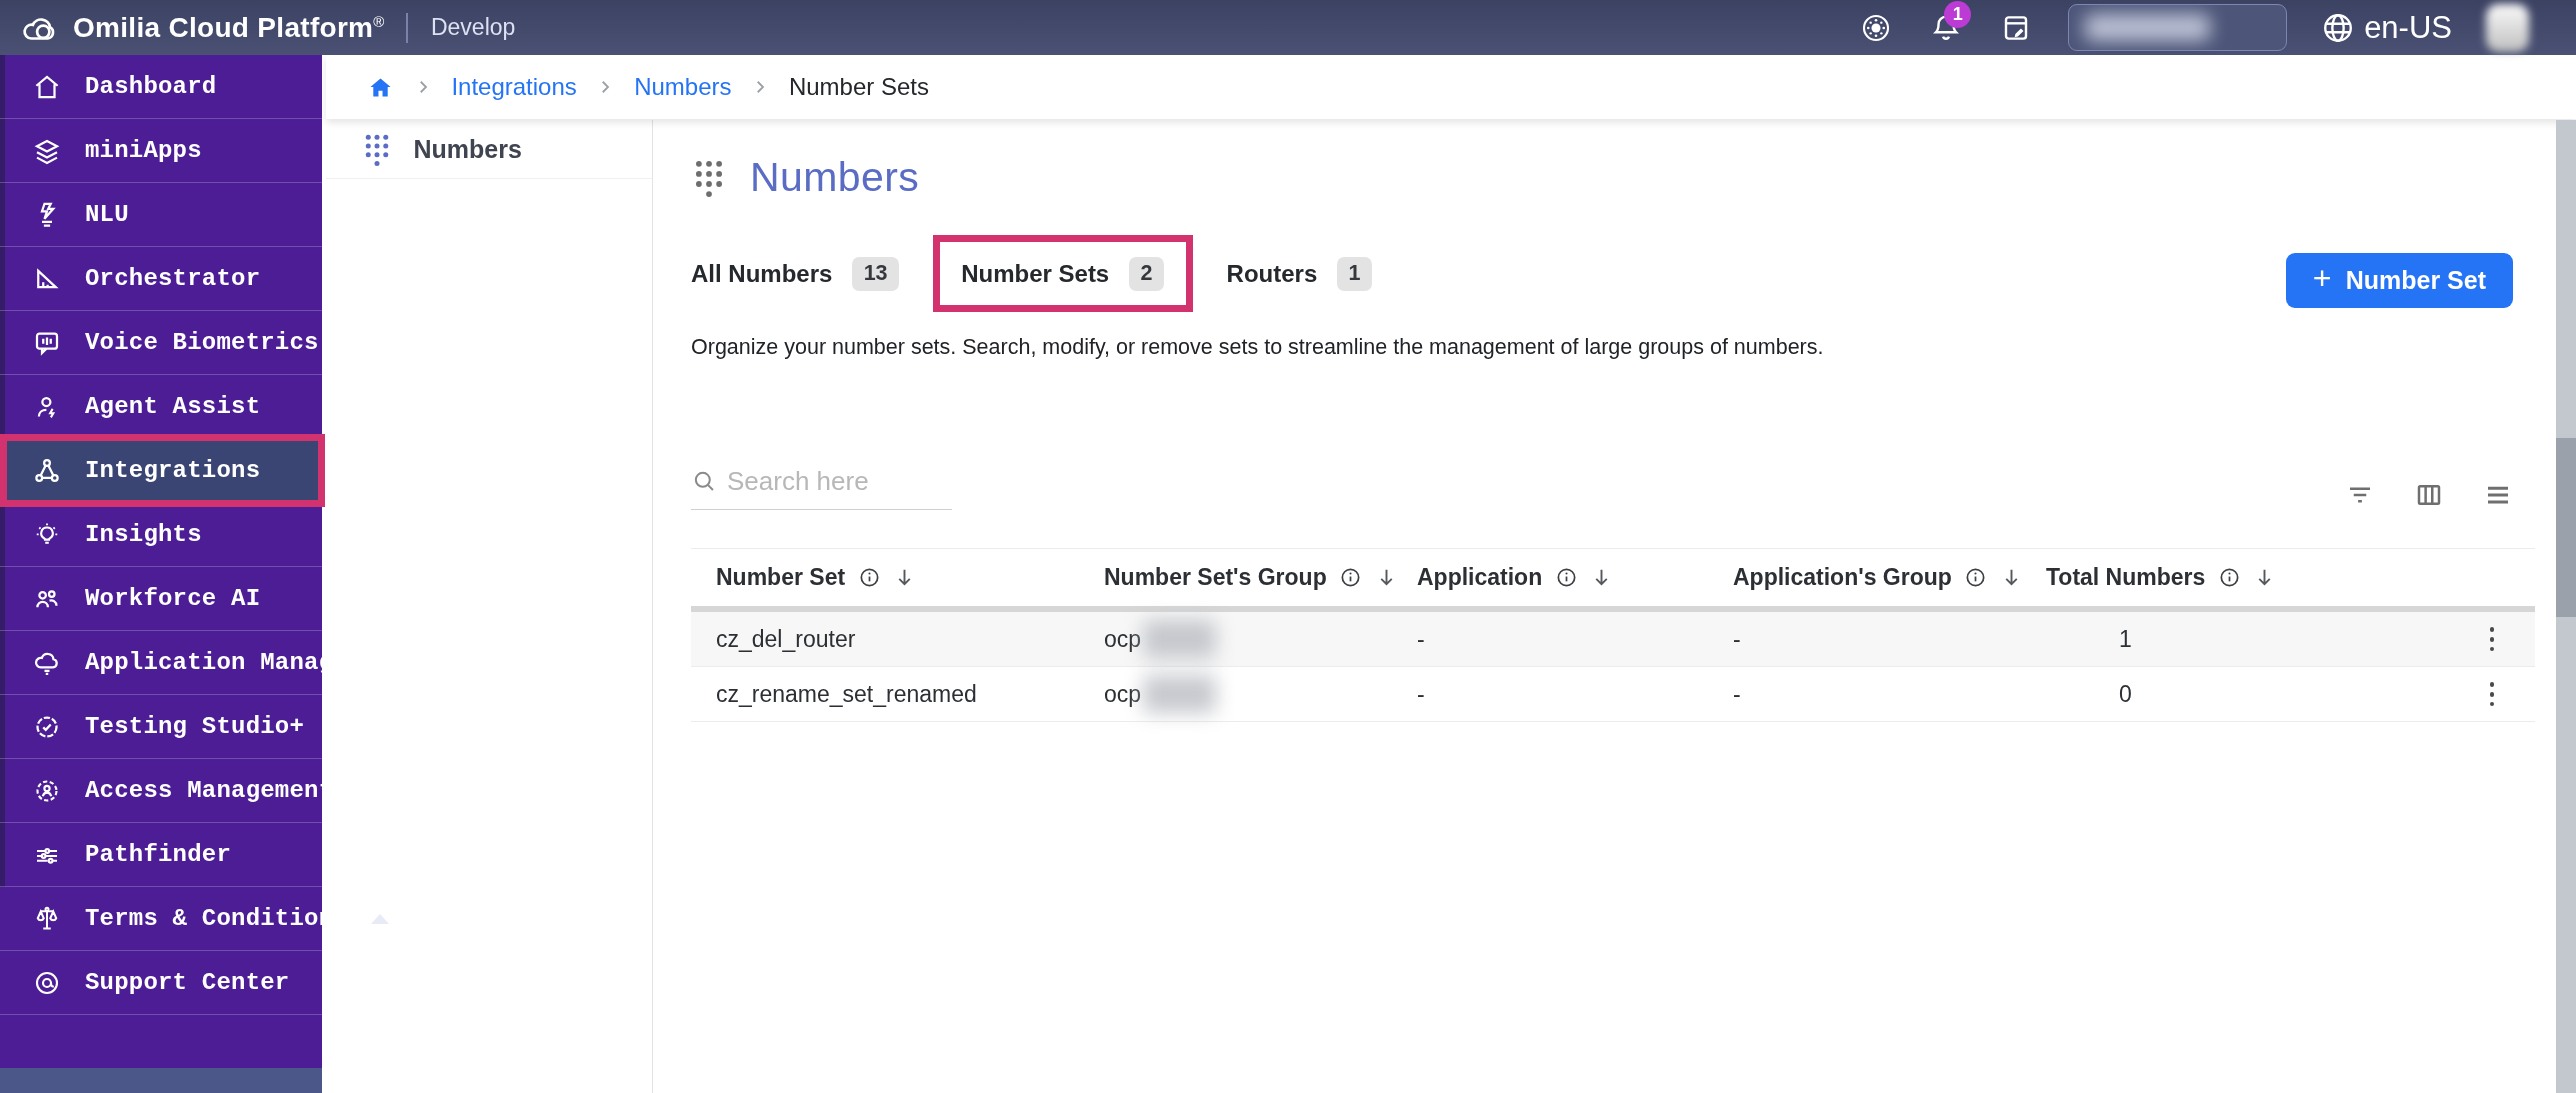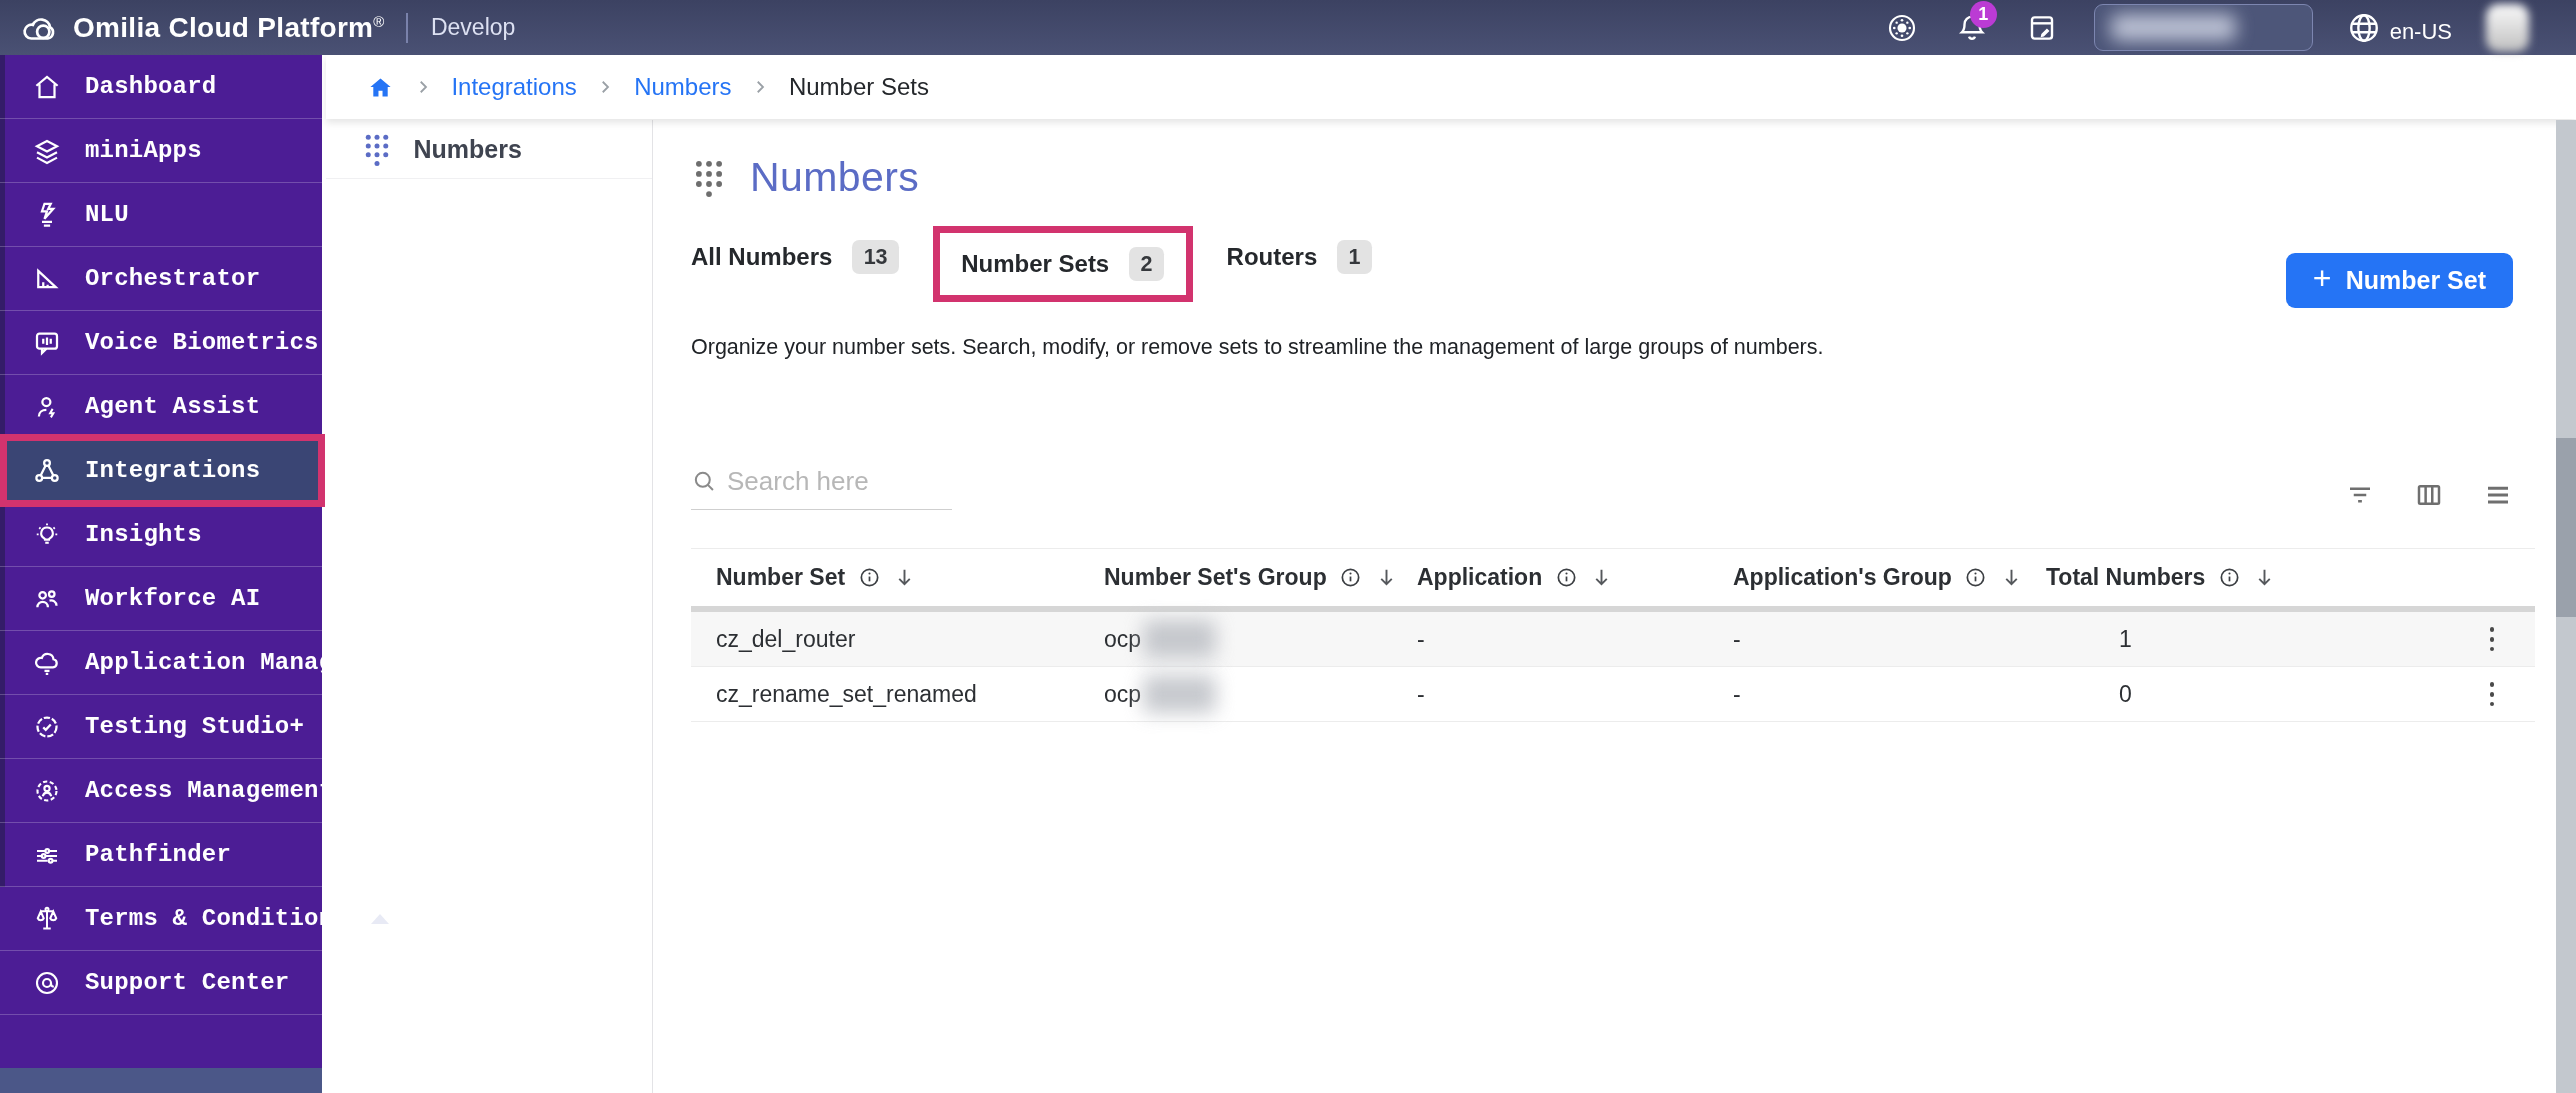--- a/index.html
+++ b/index.html
@@ -15,21 +15,21 @@
   .brand sup { font-size:15px; font-weight:400; }
   .tb-divider { width:1.8px; height:30px; background:#7a82ab; margin:0 0 0 21.5px; }
   .tb-section { color:#dde1f2; font-size:23px; margin-left:23px; }
   .tb-right { margin-left:auto; display:flex; align-items:center; gap:34px; padding-right:47px; }
   .tb-icon { position:relative; width:36px; height:36px; display:flex; align-items:center; justify-content:center; cursor:pointer; }
   .badge-dot { position:absolute; top:-9px; right:-7.2px; min-width:27px; height:27px; border-radius:13.4px;
     background:#bb3bd4; color:#fff; font-size:18px; font-weight:700; display:flex; align-items:center; justify-content:center; }
   .tb-pill { width:219px; height:47px; border:1.8px solid #7d86b0; border-radius:9px; background:#4d5679;
     overflow:hidden; display:flex; align-items:center; }
   .pill-blur { width:125px; height:27px; margin-left:16px; background:#cfd4e4; border-radius:7.2px; filter:blur(9px); opacity:.85; }
-  .lang { display:flex; align-items:flex-end; gap:9px; color:#fff; font-size:22px; }
+  .lang { display:flex; align-items:center; gap:9px; color:#fff; font-size:31px; }
   .avatar { width:43px; height:48px; border-radius:12.5px; background:linear-gradient(#fafafa,#bfbfbf); filter:blur(4.5px); }
 
   
   .sidebar { position:absolute; top:55px; left:0; width:322px; height:1038px; background:#4c1d95; z-index:20;font-family:Liberation Mono, monospace; }
   .sidebar::before { content:''; position:absolute; left:0; top:0; width:5.4px; height:832px; background:rgba(24,29,52,.45); }
   .sidebar::after { content:''; position:absolute; left:0; bottom:0; width:100%; height:25px; background:#4b5788; }
   .side-item { position:relative; height:64px; display:flex; align-items:center; gap:23px; padding:0 18px 0 32px;
     border-bottom:0.9px solid rgba(255,255,255,.22); cursor:pointer; }
   .side-item .lbl { color:#fff; font-size:24px; font-weight:600; letter-spacing:0.2px; white-space:nowrap; }
   .side-item.active { background:#3a4574; border-bottom-color:transparent; }
@@ -47,21 +47,21 @@
   .subsidebar { position:absolute; top:120px; left:326px; width:327px; height:973px; background:#fff;
     border-right:1.8px solid #e3e3e6; z-index:10; }
   .sub-item { height:59px; display:flex; align-items:center; gap:21.5px; padding-left:36px;
     border-bottom:0.9px solid #f0f0f2; cursor:pointer; }
   .sub-item .lbl { font-size:25px; font-weight:600; color:#3f4450; }
 
   
   .main { position:absolute; top:120px; left:653px; width:1903px; height:973px; background:#fff; padding:34px 0 0 38px; }
   .title-row { display:flex; align-items:center; gap:23px; }
   .page-title { font-size:41px; color:#5b6cc5; font-weight:500; letter-spacing:0.4px; }
-  .tabs-row { display:flex; align-items:flex-start; margin-top:39px; }
+  .tabs-row { display:flex; align-items:center; margin-top:39px; }
   .tab { display:flex; align-items:center; gap:19.7px; cursor:pointer; margin-right:55px; }
   .tab .t-lbl { font-size:24px; font-weight:600; color:#25282c; white-space:nowrap; }
   .count-badge { background:#e3e3e3; color:#35383c; font-size:21.5px; font-weight:700; border-radius:7.2px; padding:4.5px 11.6px; }
   .pink-frame-tab { border:7.2px solid #d2336e; padding:14.3px 21.5px; margin:-14.3px 34px -14.3px -21.5px; }
   .pink-frame-tab .tab { margin-right:0; }
   .add-btn { margin-left:auto; margin-right:43px; margin-top:12.5px; background:#2574f5; color:#fff; border:none; border-radius:9px;
     height:55px; padding:0 27px; font-size:25px; font-weight:600; font-family:inherit; display:flex; align-items:center; gap:14.3px; cursor:pointer; }
   .add-btn .plus { font-size:32px; font-weight:400; line-height:1; margin-top:-3.6px; }
   .descr { margin-top:27px; font-size:21.5px; color:#202327; }
 

